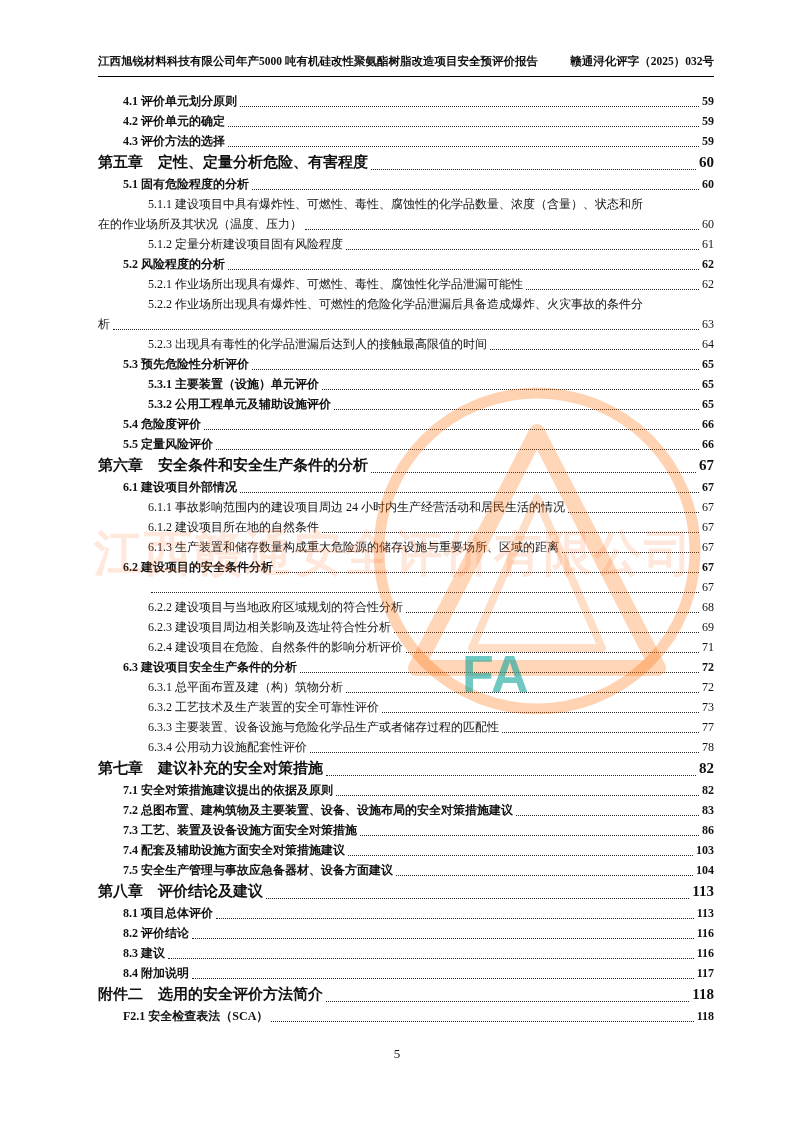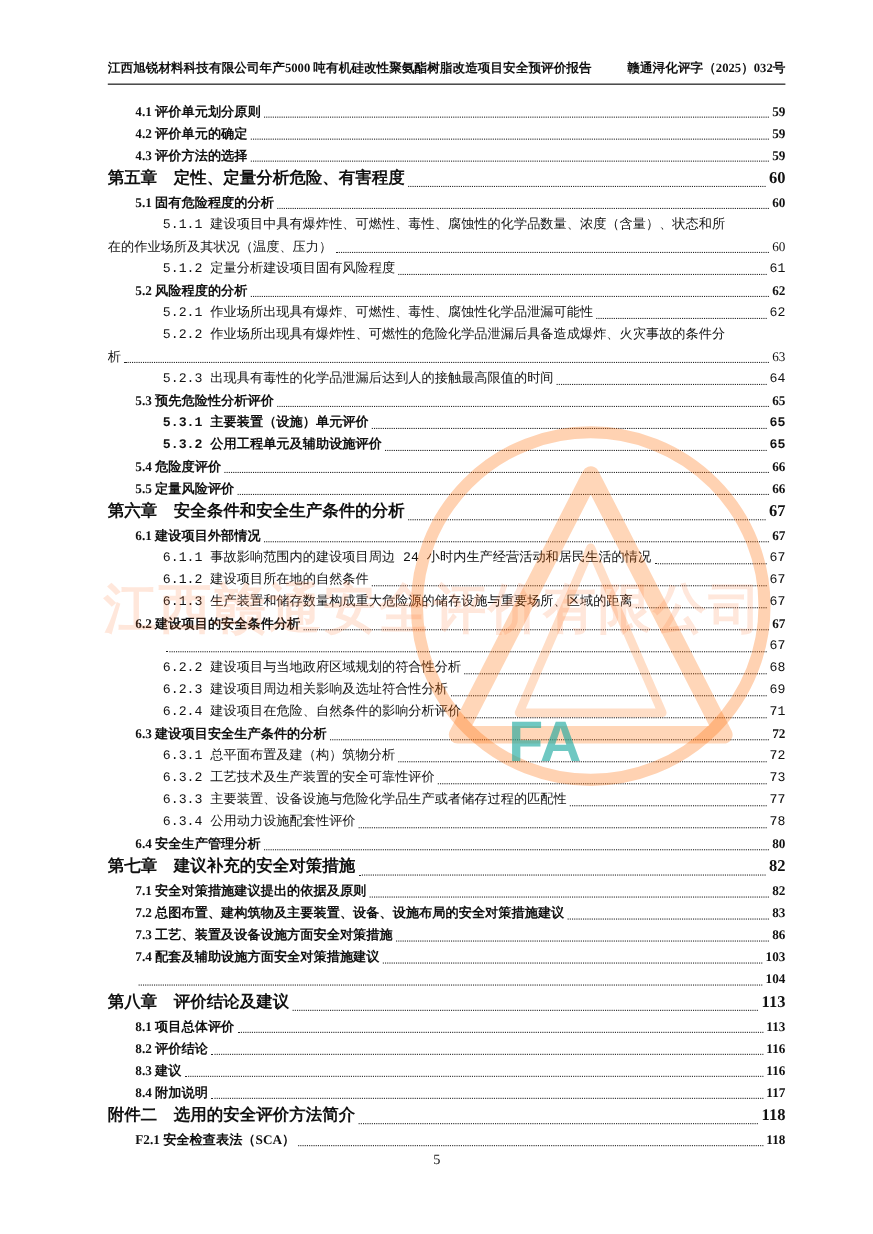--- a/index.html
+++ b/index.html
@@ -12,21 +12,21 @@
     display:flex;justify-content:space-between;align-items:flex-end;gap:14px;
     font-size:11.5px;font-weight:bold;white-space:nowrap;
   }
   .header .h-left{overflow:hidden;}
   .header-rule{position:absolute;left:98px;right:80px;top:76px;border-top:1.6px solid #000;}
   .toc{position:absolute;left:98px;right:80px;top:91px;z-index:1;}
   .toc-row{display:flex;align-items:flex-end;font-size:12px;line-height:20px;}
   .toc-row.bold{font-weight:bold;}
   .toc-row.chapter{font-size:15px;line-height:23px;}
   .lvl1{padding-left:25px;}
-  .lvl2{padding-left:50px;font-family:Liberation Mono, monospace;}
+  .lvl2{padding-left:50px;}
   .toc-text{white-space:nowrap;overflow:hidden;flex-shrink:1;}
   .dots{flex:1;min-width:10px;border-bottom:1.8px dotted #222;margin:0 3px 4px 3px;}
   .toc-page{flex-shrink:0;}
   .footer{position:absolute;left:0;right:0;top:1046px;text-align:center;font-size:13px;z-index:1;}
   .wm-stamp{position:absolute;left:366px;top:380px;width:342px;height:342px;z-index:2;pointer-events:none;}
   .wm-text{
     position:absolute;left:94px;top:521px;z-index:2;pointer-events:none;
     font-family:"Liberation Sans","DejaVu Sans",sans-serif;
     font-size:49px;font-weight:bold;letter-spacing:2px;white-space:nowrap;
     color:#ff7430;opacity:.17;transform:scaleX(.98);transform-origin:left;
@@ -209,25 +209,20 @@
       <div class="toc-row lvl2">
     <span class="toc-text">6.3.3 主要装置、设备设施与危险化学品生产或者储存过程的匹配性</span>
     <span class="dots"></span>
     <span class="toc-page">77</span>
   </div>
       <div class="toc-row lvl2">
     <span class="toc-text">6.3.4 公用动力设施配套性评价</span>
     <span class="dots"></span>
     <span class="toc-page">78</span>
   </div>
-      <div class="toc-row lvl1 bold">
-    <span class="toc-text">6.4 安全生产管理分析</span>
-    <span class="dots"></span>
-    <span class="toc-page">80</span>
-  </div>
       <div class="toc-row lvl0 bold chapter">
     <span class="toc-text">第七章　建议补充的安全对策措施</span>
     <span class="dots"></span>
     <span class="toc-page">82</span>
   </div>
       <div class="toc-row lvl1 bold">
     <span class="toc-text">7.1 安全对策措施建议提出的依据及原则</span>
     <span class="dots"></span>
     <span class="toc-page">82</span>
   </div>
@@ -240,20 +235,21 @@
     <span class="toc-text">7.3 工艺、装置及设备设施方面安全对策措施</span>
     <span class="dots"></span>
     <span class="toc-page">86</span>
   </div>
       <div class="toc-row lvl1 bold">
     <span class="toc-text">7.4 配套及辅助设施方面安全对策措施建议</span>
     <span class="dots"></span>
     <span class="toc-page">103</span>
   </div>
       <div class="toc-row lvl1 bold">
+    <span class="toc-text">7.5 安全生产管理与事故应急备器材、设备方面建议</span>
     <span class="dots"></span>
     <span class="toc-page">104</span>
   </div>
       <div class="toc-row lvl0 bold chapter">
     <span class="toc-text">第八章　评价结论及建议</span>
     <span class="dots"></span>
     <span class="toc-page">113</span>
   </div>
       <div class="toc-row lvl1 bold">
     <span class="toc-text">8.1 项目总体评价</span>

